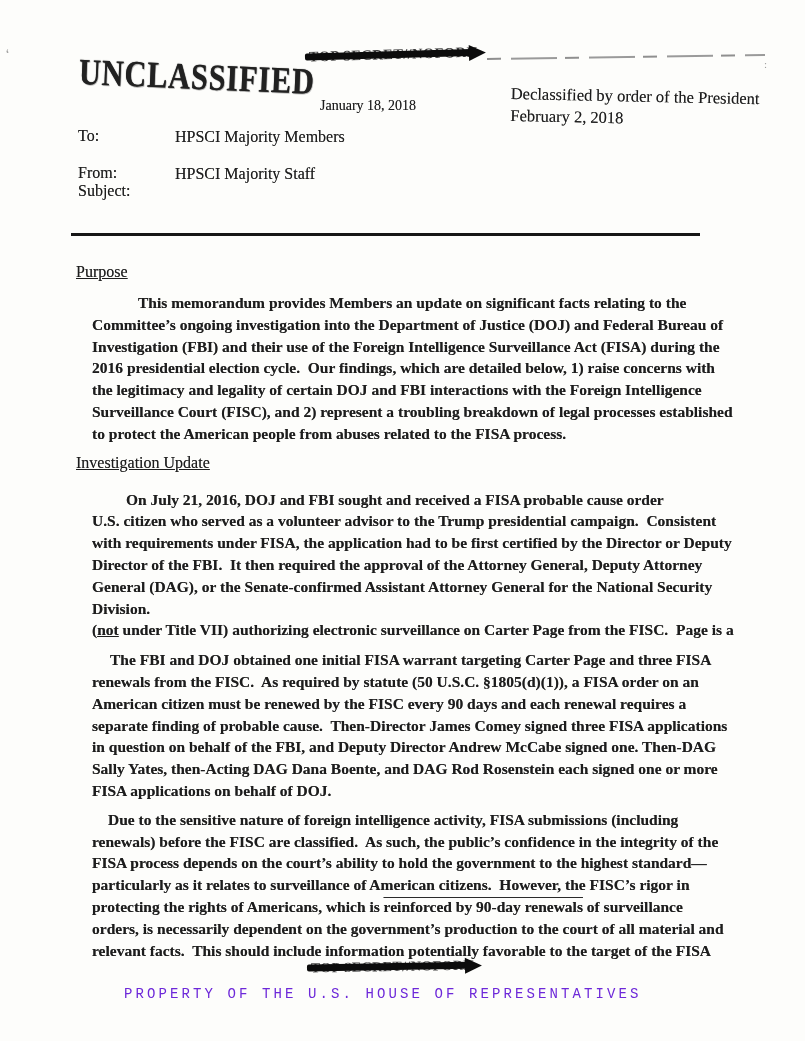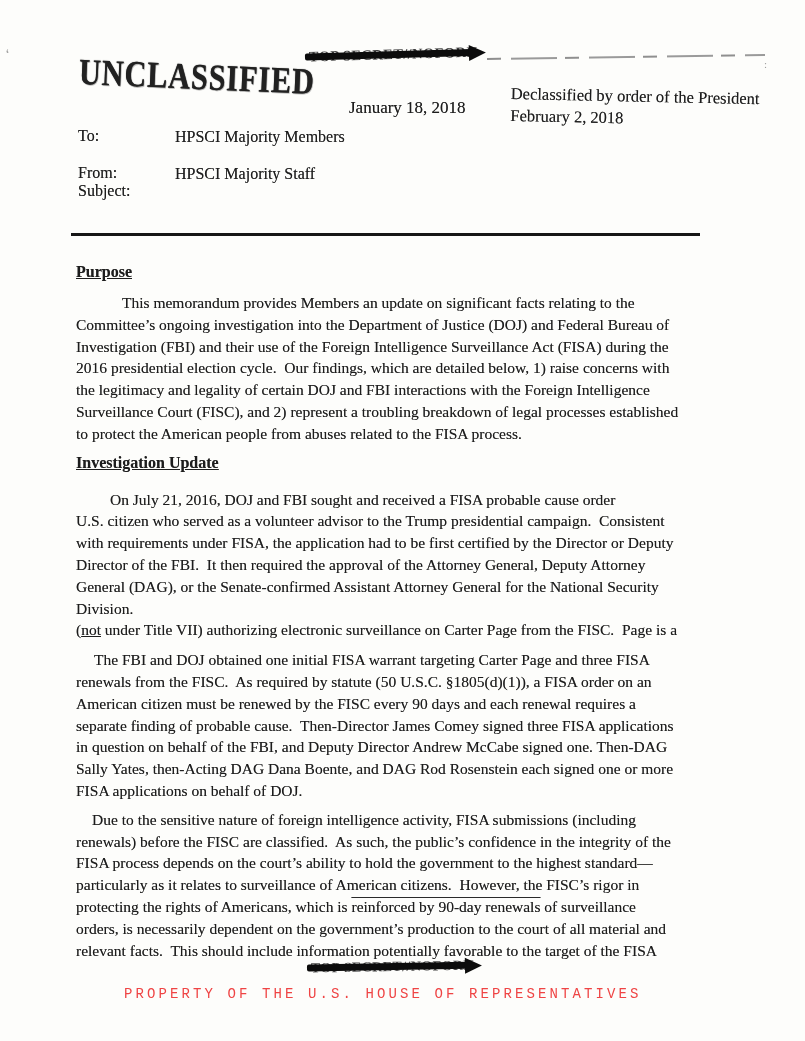--- a/index.html
+++ b/index.html
@@ -61,22 +61,22 @@
   .class-top .cm-arrow { left: 160px; }
   .artifact-dashes {
     position: absolute; left: 487px; top: 56px;
     width: 278px; height: 2px;
     background: repeating-linear-gradient(to right,
       #8f8f8f 0 14px, transparent 14px 24px,
       #9a9a9a 24px 70px, transparent 70px 78px);
     transform: rotate(-0.8deg);
   }
   .date-line {
-    position: absolute; left: 349px; top: 98px;
-    font-size: 17px;
+    position: absolute; left: 320px; top: 98px;
+    font-size: 14px;
   }
   .declassified-note {
     position: absolute; left: 511px; top: 83px;
     font-size: 16.5px; line-height: 22px;
     transform: rotate(1.2deg);
     transform-origin: left top;
   }
 
   
   .memo-row {
@@ -92,51 +92,51 @@
     position: absolute; left: 71px; top: 233px;
     width: 629px; height: 3px; background: #161616;
   }
 
   
   .content {
     position: absolute; left: 76px; top: 261px; width: 680px;
     font-size: 15.5px;
   }
   .heading {
-    font-size: 16px; font-weight: bold;
+    font-size: 16px; font-weight: normal;
     text-decoration: underline;
     line-height: 21px;
     margin: 0 0 10px 0;
   }
   .heading2 { margin: 7px 0 16px 0; }
   .para, .pline {
     white-space: pre;
     line-height: 21.8px;
     margin: 0;
   }
-  .para-block { margin: 0 0 7px 0; }
+  .para-block { margin: 0 0 7px 16px; font-weight: bold; }
   .pb1 { margin-bottom: 6px; }
   .pb-inv1 { margin-bottom: 8px; }
   .indent-lg { text-indent: 46px; }
   .indent-md { text-indent: 34px; }
   .indent-sm { text-indent: 18px; }
   .indent-xs { text-indent: 16px; }
   .u-inline { text-decoration: underline; }
   .over-inline { text-decoration: overline; text-decoration-color: #2a2a2a; }
 
   
   .class-bottom { left: 311px; top: 957px; transform: rotate(-1deg); }
   .class-bottom .cm-text { color: #474747; font-size: 14px; }
   .class-bottom .cm-bar { width: 162px; }
   .class-bottom .cm-arrow { left: 154px; }
   .property-line {
     position: absolute; left: 124px; top: 986px;
     font-family: "Liberation Mono", monospace;
     font-size: 14px; letter-spacing: 3.1px;
-    color: #ef4444; white-space: nowrap;
+    color: #6d28d9; white-space: nowrap;
   }
 </style>
 </head>
 <body>
 
 <div class="page">
 
   <span class="corner-tick">‘</span>
   <span class="right-speck">:</span>
 

